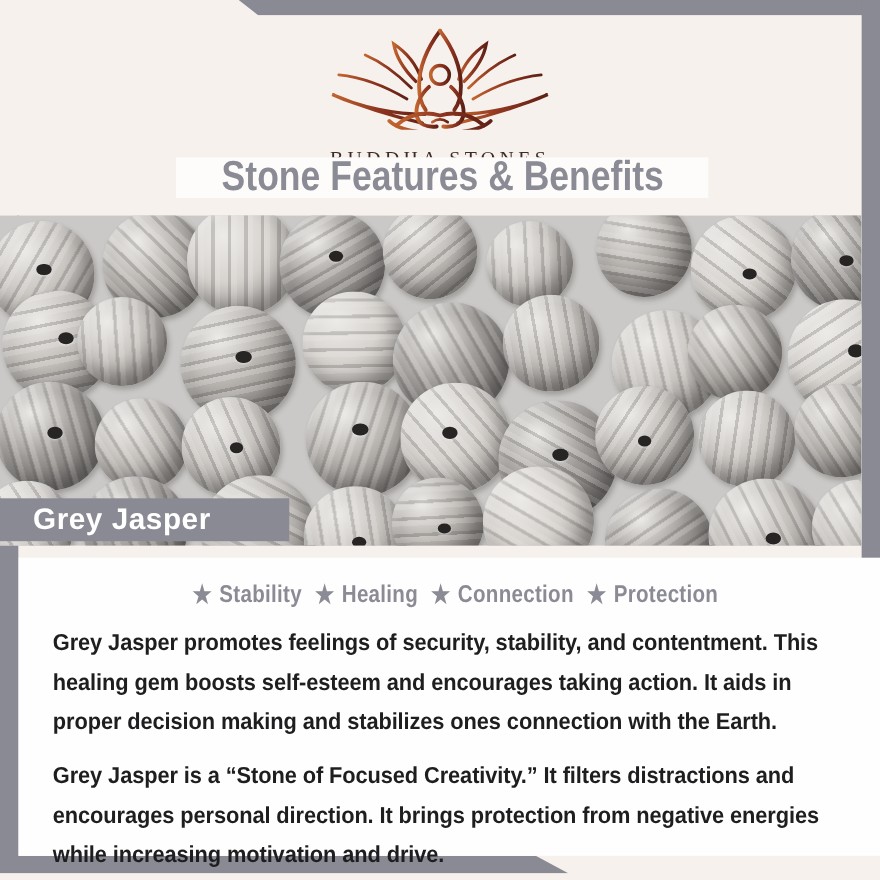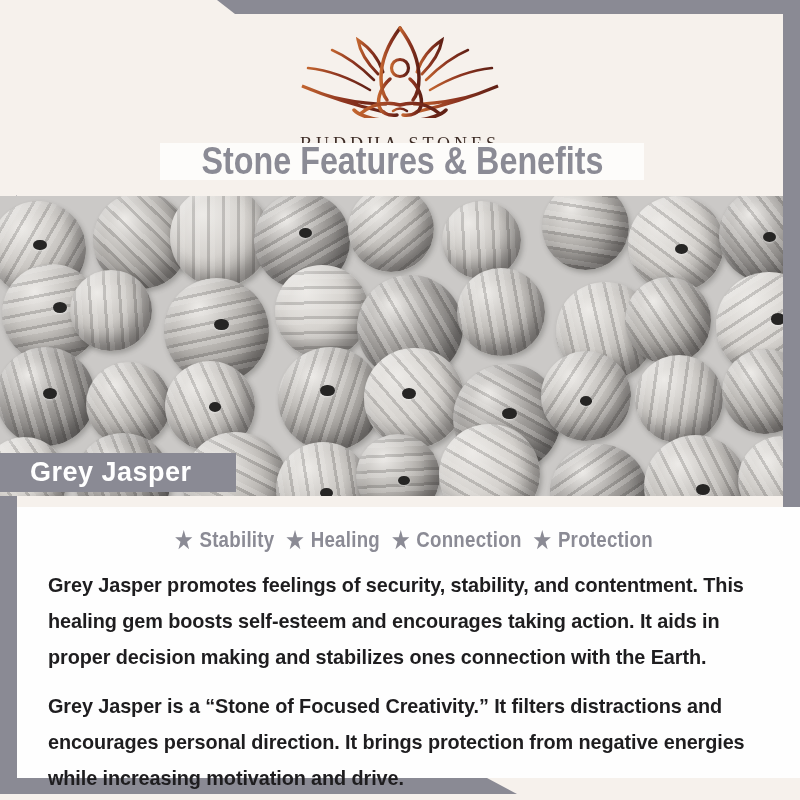--- a/index.html
+++ b/index.html
@@ -29,21 +29,21 @@
   .banner-title{font-size:38px;font-weight:bold;color:var(--heading-grey);
     transform:scaleX(.85);transform-origin:center;white-space:nowrap;}
 
   
   .photo{position:absolute;left:0;top:196px;width:783px;height:300px;background:var(--photo-background);overflow:hidden;}
   .bead{position:absolute;border-radius:50%;
     box-shadow:inset -8px -10px 16px rgba(40,38,36,.35), inset 3px 4px 8px rgba(255,255,255,.35), 2px 3px 5px rgba(60,58,56,.30);}
   .hole{position:absolute;background:#262524;border-radius:50%;box-shadow:0 1px 2px rgba(250,250,250,.5);}
 
   
-  .stone-label{position:absolute;left:0;top:453px;width:236px;height:39px;background:var(--label-bg);
+  .stone-label{position:absolute;left:0;top:453px;width:263px;height:39px;background:var(--label-bg);
     display:flex;align-items:center;padding-left:30px;box-sizing:border-box;}
   .stone-label span{color:var(--label-text);font-size:27px;font-weight:bold;letter-spacing:.5px;}
 
   
   .panel{position:absolute;left:17px;top:507px;width:783px;height:271px;background:var(--panel-white);
     box-sizing:border-box;padding:16px 20px 0 31px;}
   .features-row{display:flex;justify-content:center;align-items:center;gap:14px;
     transform:scaleX(.85);transform-origin:center;margin-top:4px;}
   .feat{display:flex;align-items:center;gap:8px;color:var(--heading-grey);font-weight:bold;white-space:nowrap;}
   .feat .star{font-size:23px;line-height:1;}

